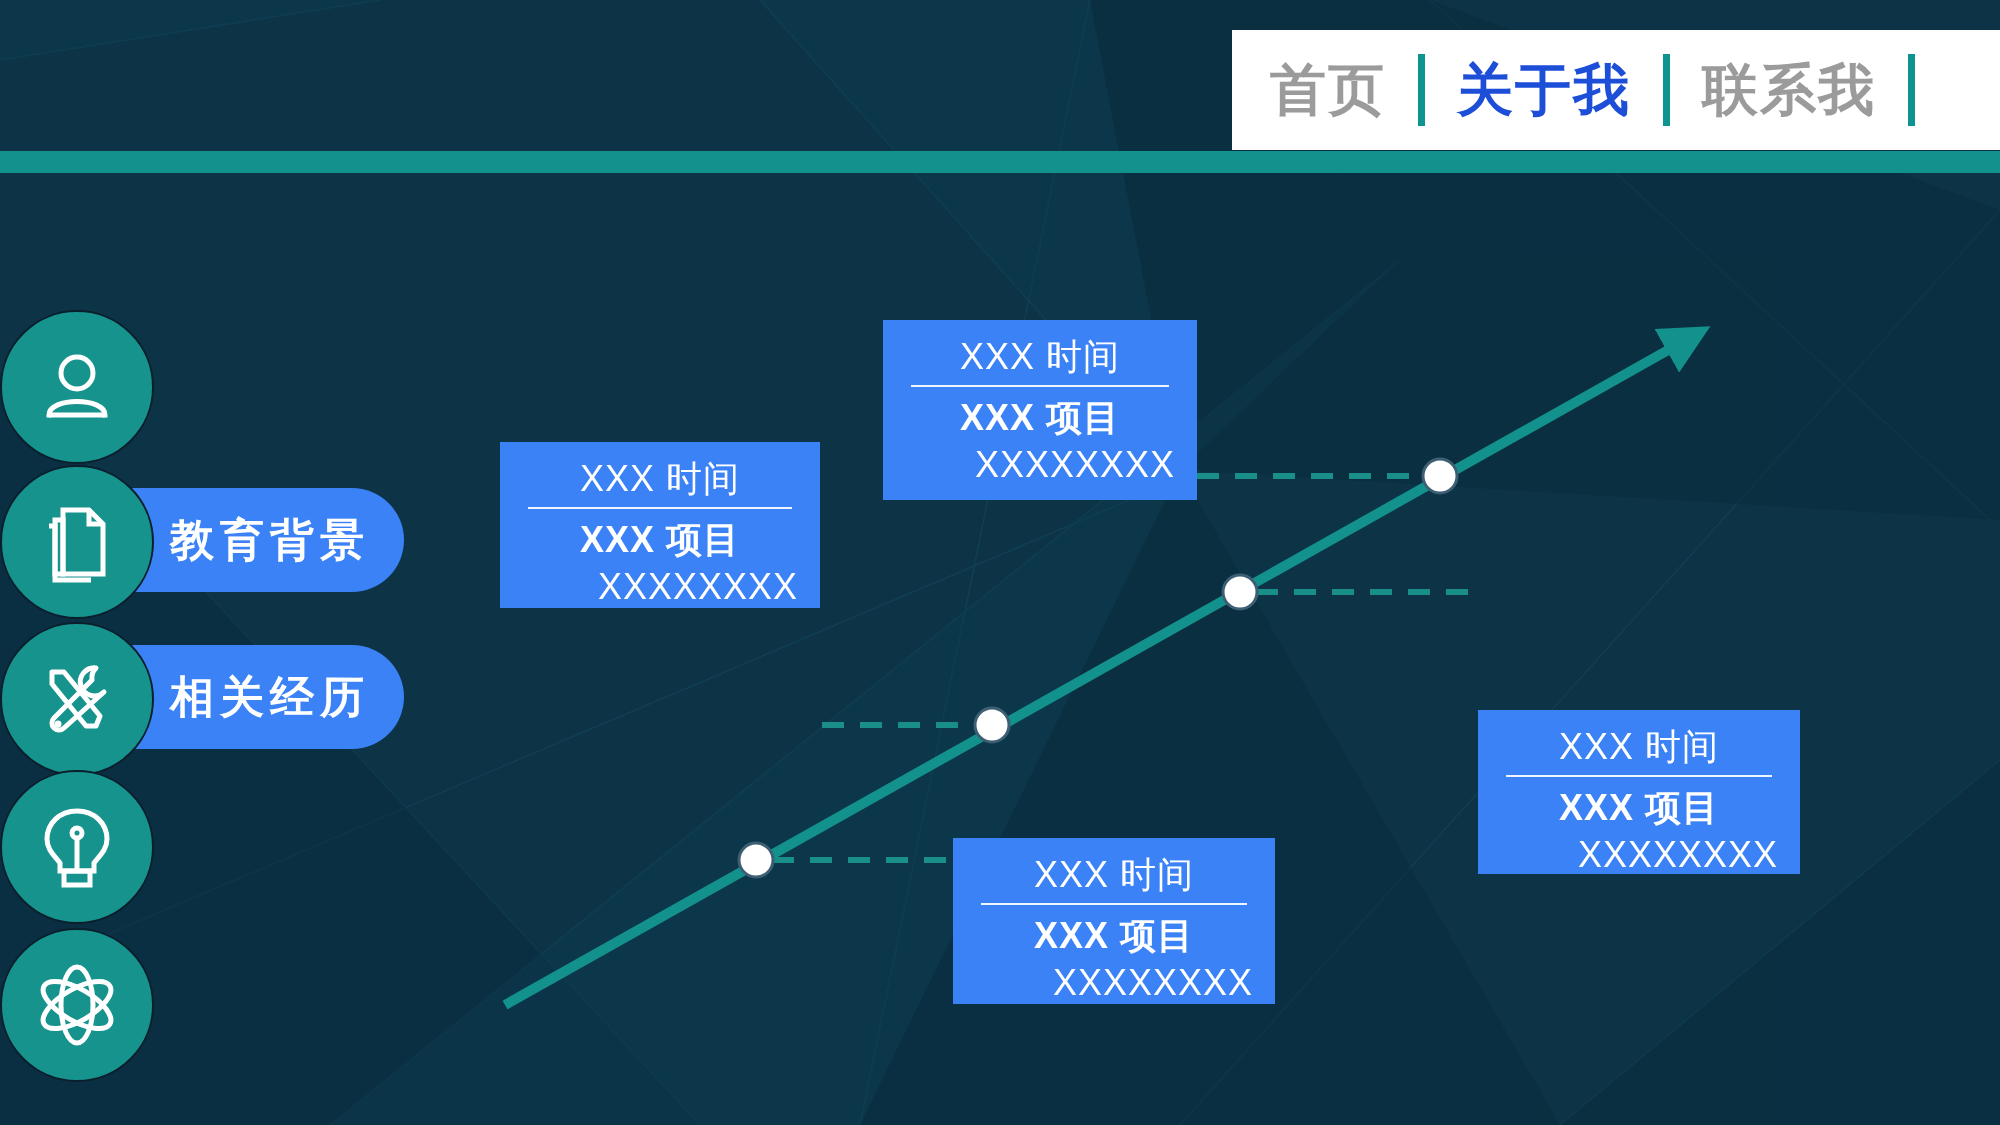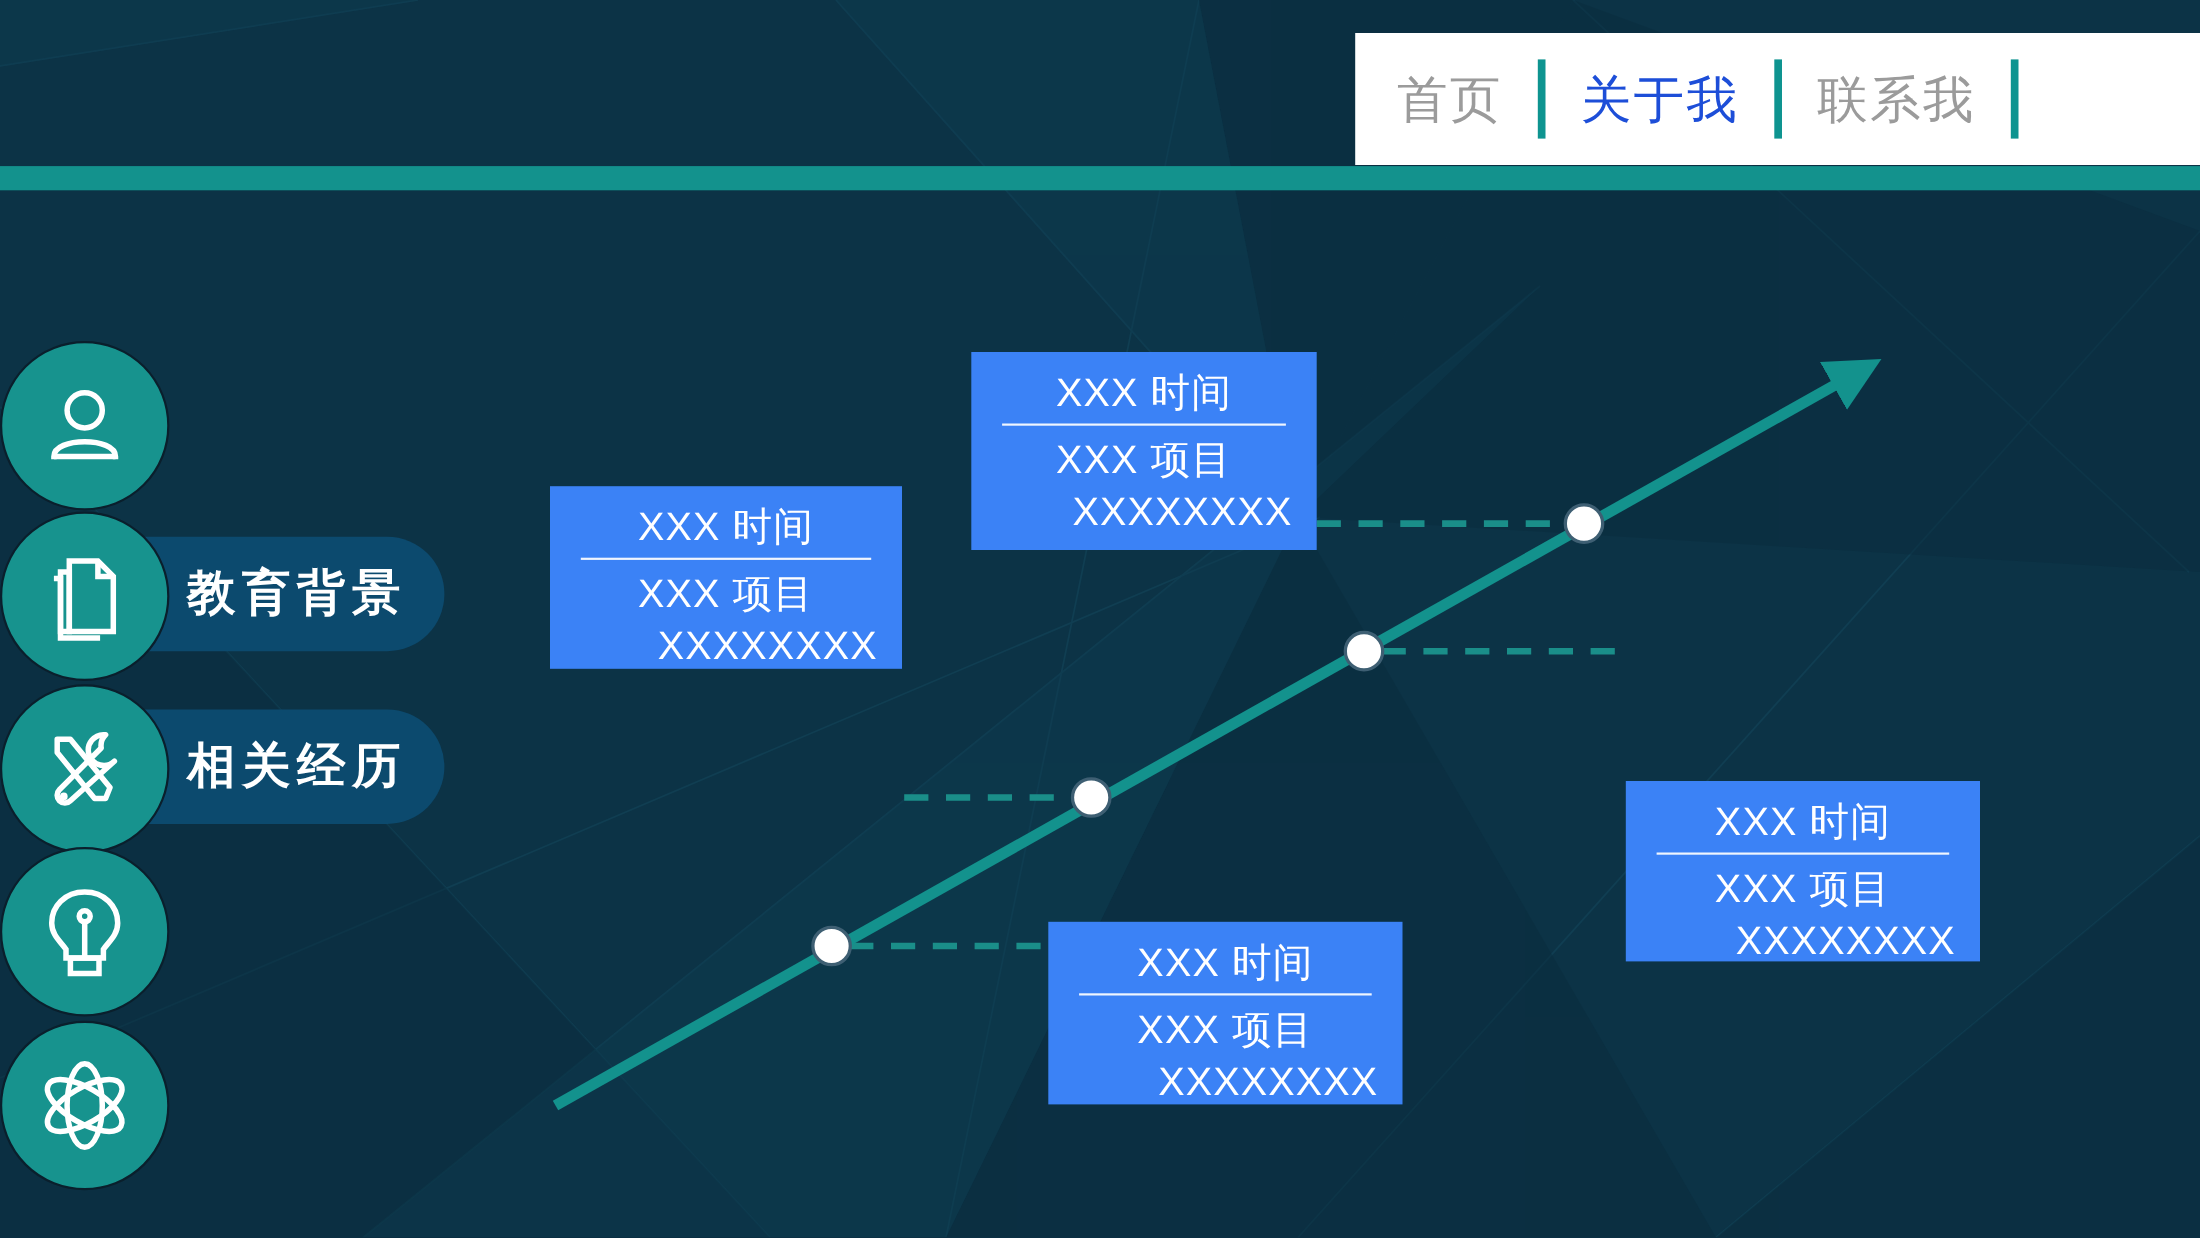--- a/index.html
+++ b/index.html
@@ -17,38 +17,38 @@
   .bg-facets{position:absolute;inset:0;}
   .bg-facets svg{display:block;width:2000px;height:1125px;}
 
   
   .nav-bar{
     position:absolute;left:1232px;top:30px;width:768px;height:120px;
     background:#ffffff;display:flex;align-items:center;
     justify-content:flex-start;box-sizing:border-box;padding-left:36px;
   }
   .nav-item{
-    font-size:46px;font-weight:normal;color:#9b9b9b;
+    font-size:56px;font-weight:bold;color:#9b9b9b;
     letter-spacing:2px;line-height:1;white-space:nowrap;
     padding:0 2px;
   }
   .nav-item.active{color:#1d4ed8;}
   .nav-divider{
     width:7px;height:72px;background:#0e9490;margin:0 30px;flex:none;
   }
   .nav-underbar{
     position:absolute;left:0;top:151px;width:2000px;height:22px;background:#13928d;
   }
 
   
   .sidebar{position:absolute;left:0;top:0;width:440px;height:1125px;}
   .side-row{position:absolute;left:0;}
   .side-pill{
     position:absolute;left:60px;top:50%;transform:translateY(-50%);
-    height:104px;border-radius:52px;background:#0c4a6e;
+    height:104px;border-radius:52px;background:#3b82f6;
     display:flex;align-items:center;padding:0 34px 0 110px;
     box-sizing:border-box;white-space:nowrap;
   }
   .side-pill-label{
     color:#ffffff;font-size:44px;font-weight:bold;letter-spacing:6px;line-height:1;
   }
   .side-circle{
     position:absolute;left:0;top:0;width:150px;height:150px;border-radius:50%;
     background:#17938e;border:2px solid #0a1f2c;
     display:flex;align-items:center;justify-content:center;
@@ -74,21 +74,21 @@
   }
   .card-time{
     color:#ffffff;font-size:36px;line-height:1.25;text-align:center;
     letter-spacing:1px;padding-bottom:6px;
   }
   .card-rule{
     height:2px;background:rgba(255,255,255,.92);
     margin:0 6px 8px 6px;
   }
   .card-project{
-    color:#ffffff;font-size:36px;line-height:1.3;text-align:center;letter-spacing:1px;
+    color:#ffffff;font-size:36px;line-height:1.3;text-align:center;letter-spacing:1px;font-weight:bold;
   }
   .card-detail{
     color:#ffffff;font-size:36px;line-height:1.3;text-align:right;letter-spacing:1px;
     padding-left:4px;
   }
 </style>
 </head>
 <body>
 
 <div id="stage">

